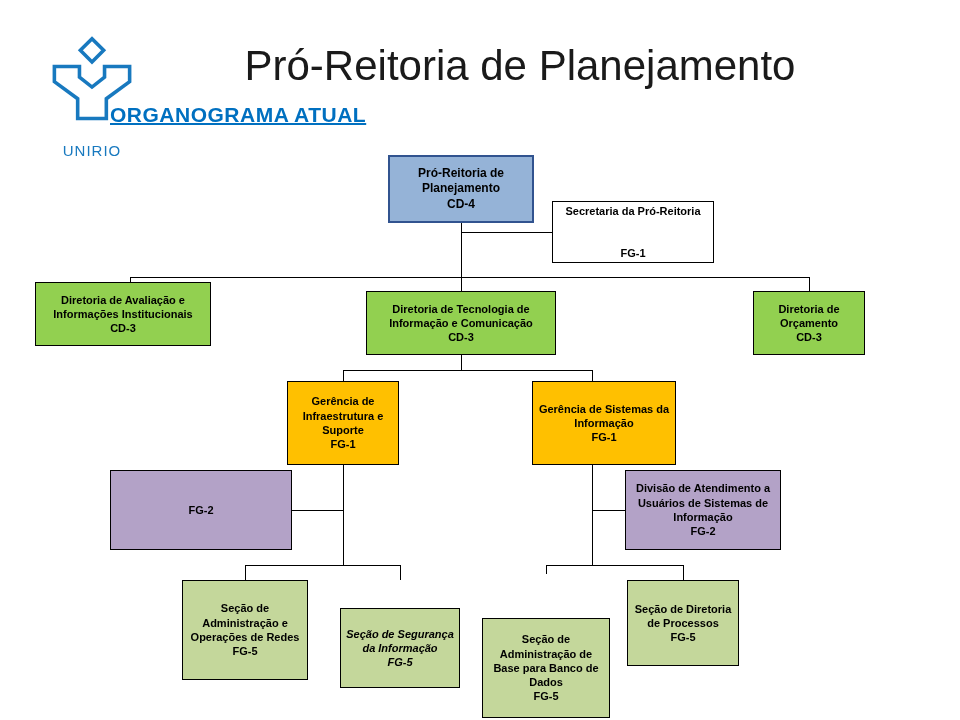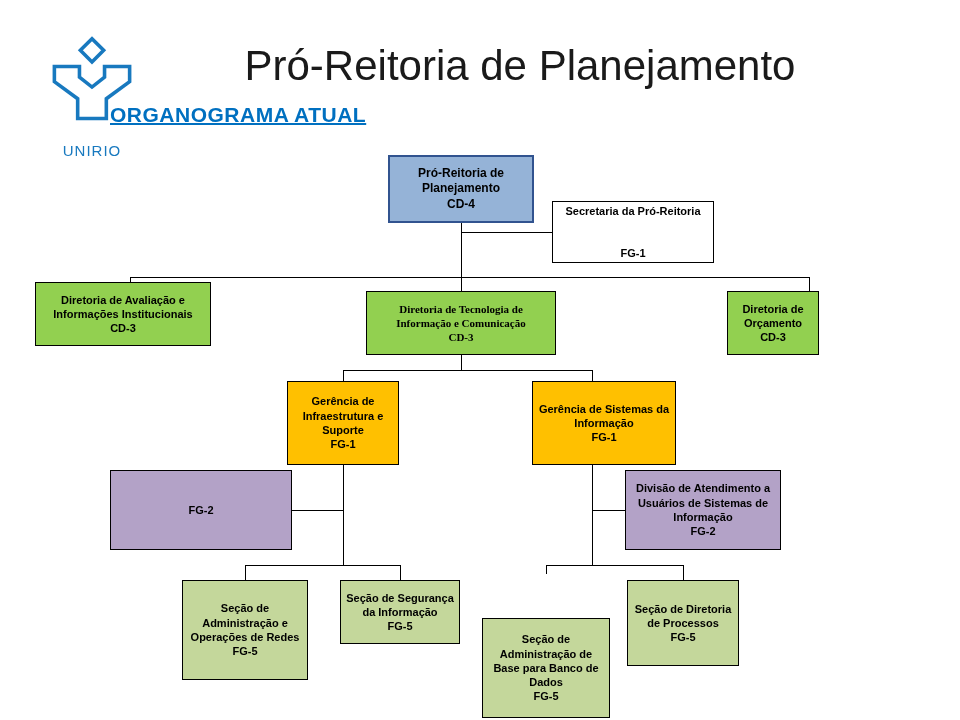--- a/index.html
+++ b/index.html
@@ -30,28 +30,28 @@
   
   .node{position:absolute;z-index:2;display:flex;flex-direction:column;align-items:center;
         justify-content:center;text-align:center;font-weight:bold;font-size:11px;
         line-height:1.3;color:#000;border:1px solid #000;padding:2px 4px;}
   .nname,.ncode{width:100%;}
 
   .n-pro      {left:388px;top:155px;width:146px;height:68px;background:var(--root-box);
                border:2px solid #31538F;font-size:12px;}
   .n-secretaria{left:552px;top:201px;width:162px;height:62px;background:var(--plain-box);justify-content:space-between;}
   .n-dir-aval {left:35px; top:282px;width:176px;height:64px;background:var(--directorate-box);}
-  .n-dir-tec  {left:366px;top:291px;width:190px;height:64px;background:var(--directorate-box);font-family:Liberation Serif, serif;}
-  .n-dir-orc  {left:727px;top:291px;width:92px;height:64px;background:var(--directorate-box);}
+  .n-dir-tec  {left:366px;top:291px;width:190px;height:64px;background:var(--directorate-box);}
+  .n-dir-orc  {left:753px;top:291px;width:112px;height:64px;background:var(--directorate-box);}
   .n-ger-infra{left:287px;top:381px;width:112px;height:84px;background:var(--management-box);}
   .n-ger-sis  {left:532px;top:381px;width:144px;height:84px;background:var(--management-box);}
   .n-div-tic  {left:110px;top:470px;width:182px;height:80px;background:var(--division-box);}
   .n-div-sis  {left:625px;top:470px;width:156px;height:80px;background:var(--division-box);}
   .n-sec-redes{left:182px;top:580px;width:126px;height:100px;background:var(--section-box);}
-  .n-sec-seg  {left:340px;top:580px;width:120px;height:64px;background:var(--section-box);}
+  .n-sec-seg  {left:340px;top:608px;width:120px;height:80px;background:var(--section-box);font-style:italic;}
   .n-sec-bd   {left:482px;top:574px;width:128px;height:100px;background:var(--section-box);margin-top:44px;}
   .n-sec-mod  {left:627px;top:580px;width:112px;height:86px;background:var(--section-box);}
 </style>
 </head>
 <body>
 
 <div class="slide">
 
   <div class="logo">
     <svg viewBox="0 0 100 96" width="90" height="86">

